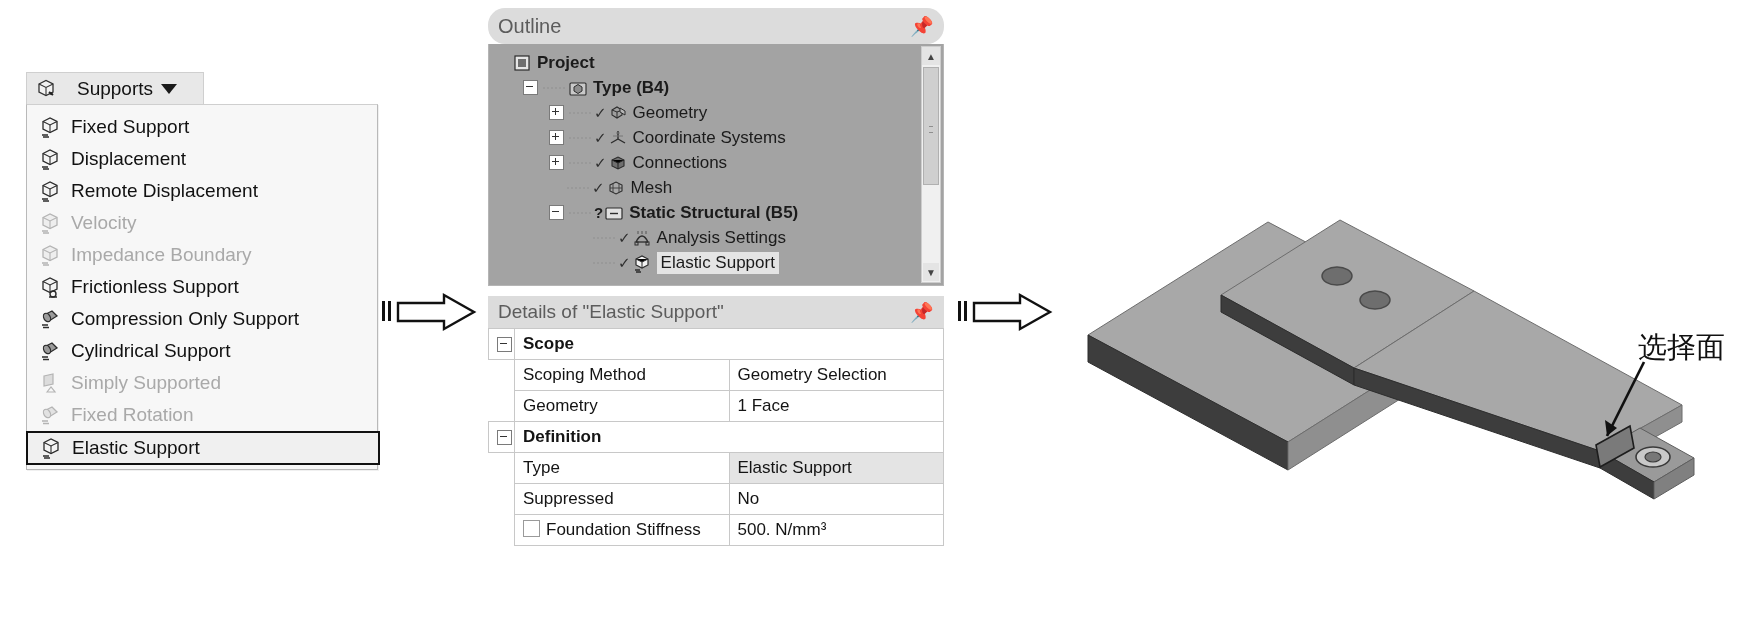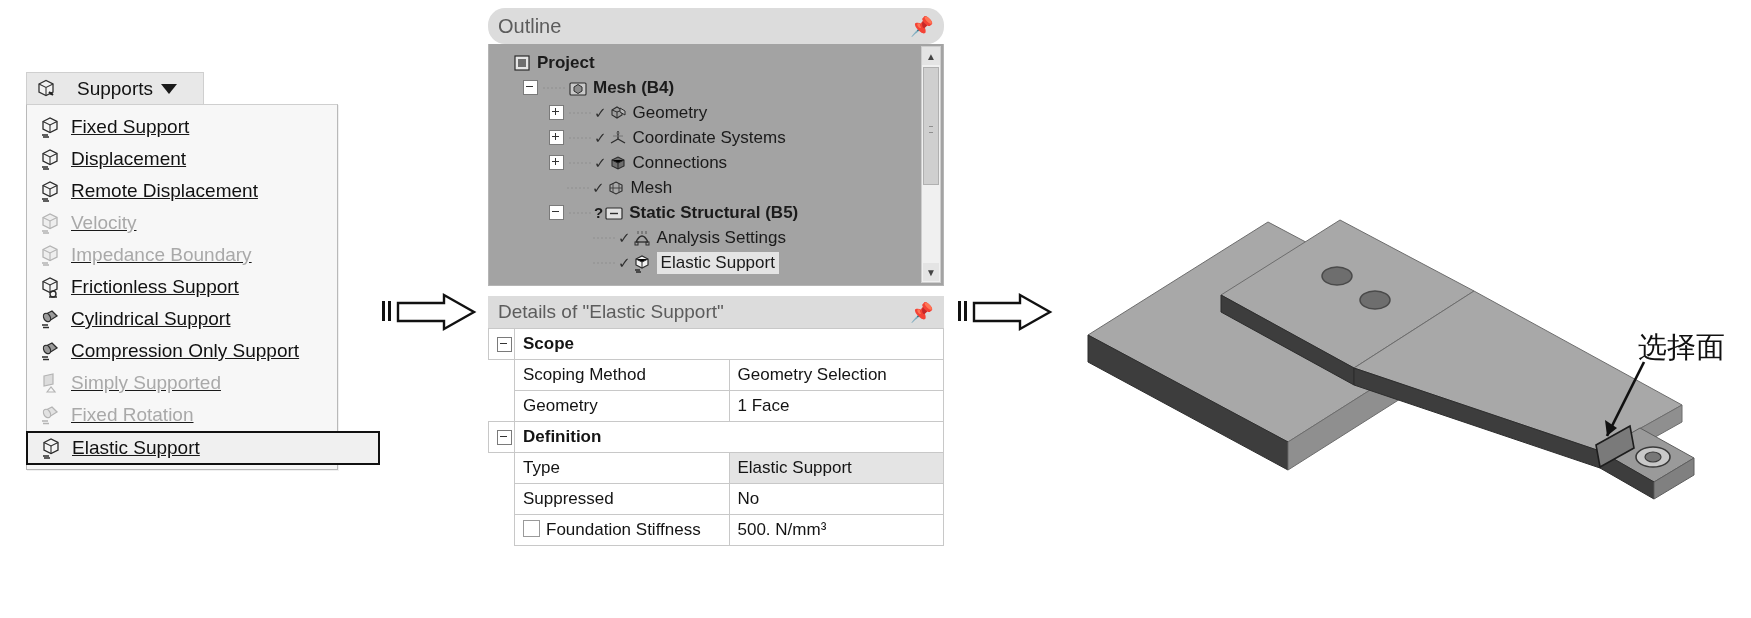--- a/index.html
+++ b/index.html
@@ -17,24 +17,23 @@
     background:#e8e8e8;border:1px solid #cfcfcf;border-bottom:none;
     display:flex;align-items:center;padding-left:8px;box-sizing:border-box;
   }
   .supports-btn .label{font-size:19px;color:#121212;margin-left:20px;}
   .supports-btn .caret{
     margin-left:8px;width:0;height:0;
     border-left:8px solid transparent;border-right:8px solid transparent;
     border-top:10px solid #1a1a1a;
   }
   .menu{
-    width:312px;background:#f7f7f7;border:1px solid #b9b9b9;
+    width:352px;background:#f7f7f7;border:1px solid #b9b9b9;
     border-top:1px solid #cfcfcf;box-sizing:border-box;padding:6px 0 4px 0;
     box-shadow:1px 1px 0 rgba(0,0,0,.06);
-    text-decoration:underline;
   }
   .menu-item{
     height:32px;display:flex;align-items:center;padding-left:12px;
     box-sizing:border-box;font-size:19px;color:#111;
   }
   .menu-item .mlabel{margin-left:10px;}
   .menu-item.disabled{color:#a9a9a9;}
   .menu-item.selected{
     border:2px solid #111;background:#f0f0f0;height:34px;
     margin-left:-1px;width:354px;
@@ -220,31 +219,31 @@
         <span class="mlabel">Frictionless Support</span>
       </div>
       <div class="menu-item">
         <span class="ico">
           <svg width="22" height="22" viewBox="0 0 22 22">
             <path d="M5 7 L13 3 L18 8 L10 13 Z" fill="#9b9b9b" stroke="#2c2c2c" stroke-width="1.3"></path>
             <ellipse cx="8" cy="9.5" rx="3.2" ry="4.5" transform="rotate(-30 8 9.5)" fill="#9b9b9b" stroke="#2c2c2c" stroke-width="1.2"></ellipse>
             <path d="M3 17 L9 17 M4 19.5 L10 19.5" stroke="#2c2c2c" stroke-width="1.5"></path>
           </svg>
         </span>
-        <span class="mlabel">Cylindrical Support</span>
+        <span class="mlabel">Compression Only Support</span>
       </div>
       <div class="menu-item">
         <span class="ico">
           <svg width="22" height="22" viewBox="0 0 22 22">
             <path d="M5 7 L13 3 L18 8 L10 13 Z" fill="#9b9b9b" stroke="#2c2c2c" stroke-width="1.3"></path>
             <ellipse cx="8" cy="9.5" rx="3.2" ry="4.5" transform="rotate(-30 8 9.5)" fill="#9b9b9b" stroke="#2c2c2c" stroke-width="1.2"></ellipse>
             <path d="M3 17 L9 17 M4 19.5 L10 19.5" stroke="#2c2c2c" stroke-width="1.5"></path>
           </svg>
         </span>
-        <span class="mlabel">Compression Only Support</span>
+        <span class="mlabel">Cylindrical Support</span>
       </div>
       <div class="menu-item disabled">
         <span class="ico">
           <svg width="22" height="22" viewBox="0 0 22 22">
             <path d="M5 4 L14 2 L14 12 L5 14 Z" fill="#dcdcdc" stroke="#b4b4b4" stroke-width="1.2"></path>
             <path d="M8 20 L12 15 L16 20 Z" fill="none" stroke="#b4b4b4" stroke-width="1.2"></path>
           </svg>
         </span>
         <span class="mlabel">Simply Supported</span>
       </div>
@@ -293,21 +292,21 @@
         <div class="tnode bold">
           <span class="spacer" style="width: 26px;"></span>
           <span class="expander"></span>
           <span class="dots"></span>
           <span class="ico" style="width: 20px; height: 20px;">
             <svg width="20" height="20" viewBox="0 0 20 20">
               <rect x="2" y="5" width="16" height="12" rx="1" fill="#c9c9c9" stroke="#2c2c2c" stroke-width="1.1"></rect>
               <path d="M6 9 L10 6.5 L14 9 L14 13 L10 15.5 L6 13 Z" fill="#8d8d8d" stroke="#2c2c2c" stroke-width="1"></path>
             </svg>
           </span>
-          <span class="tlabel">Mesh (B4)</span>
+          <span class="tlabel">Type (B4)</span>
         </div>
         <div class="tnode">
           <span class="spacer" style="width: 52px;"></span>
           <span class="expander plus"></span>
           <span class="dots"></span>
           <span class="chk">✓</span>
           <span class="ico" style="width: 20px; height: 20px;">
             <svg width="20" height="20" viewBox="0 0 20 20">
               <path d="M4 7 L9 4 L14 7 L14 12 L9 15 L4 12 Z" fill="#9e9e9e" stroke="#2c2c2c" stroke-width="1.1"></path>
               <path d="M9 9 L14 7 M9 9 L9 15 M9 9 L4 7" stroke="#2c2c2c" stroke-width="1"></path>

